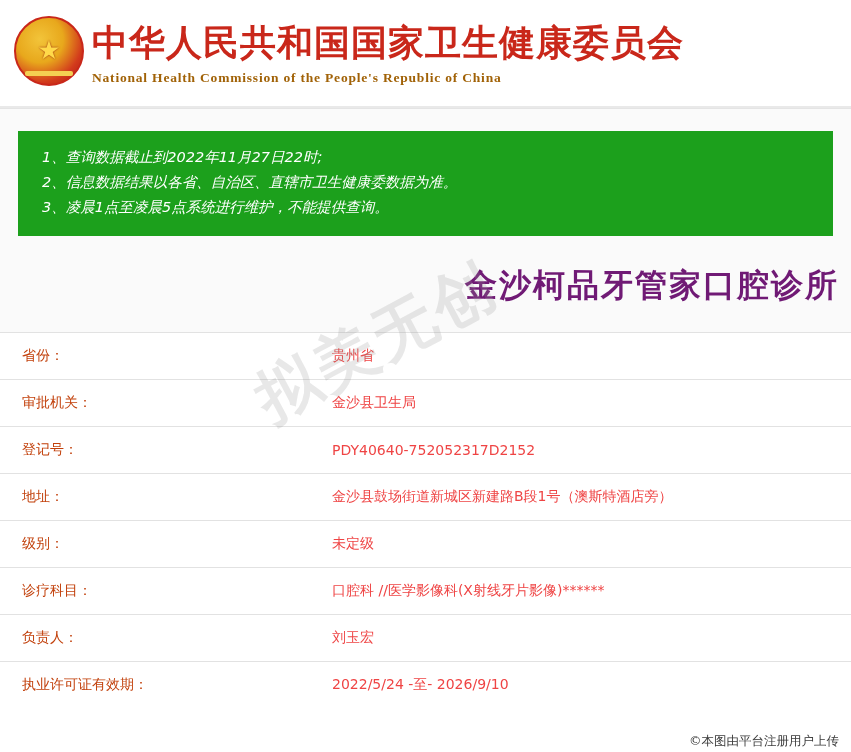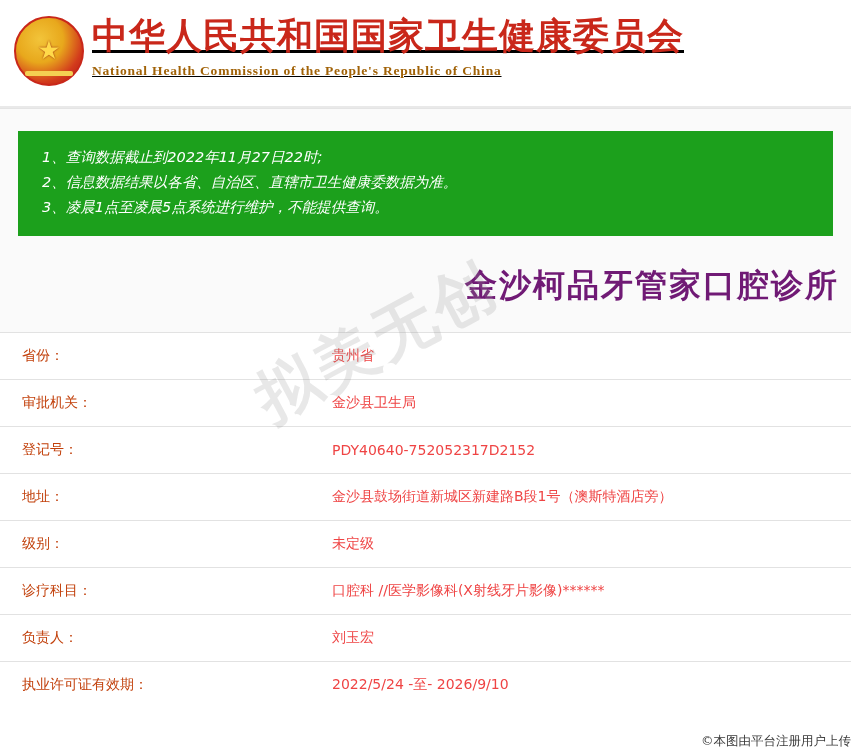--- a/index.html
+++ b/index.html
@@ -54,23 +54,22 @@
     bottom: 10px;
     width: 48px;
     height: 5px;
     background: #f4cf52;
     border-radius: 2px;
   }
 
   .title-block {
     position: absolute;
     left: 92px;
-    top: 14px;
+    top: 21px;
     right: 10px;
-    text-decoration: underline;
   }
   .title-cn {
     font-family: "DejaVu Sans", sans-serif;
     font-weight: bold;
     font-size: 36px;
     letter-spacing: 1px;
     color: #c9271a;
     line-height: 44px;
     white-space: nowrap;
   }
@@ -165,21 +164,21 @@
     font-size: 62px;
     font-weight: bold;
     color: rgba(150,150,150,0.22);
     transform: rotate(-28deg);
     pointer-events: none;
     white-space: nowrap;
     letter-spacing: 4px;
   }
   .footer-note {
     position: absolute;
-    right: 0;
+    right: 12px;
     bottom: 2px;
     font-size: 12.5px;
     font-family: "DejaVu Sans", sans-serif;
     color: #3b3b3b;
     white-space: nowrap;
   }
 </style>
 </head>
 <body>
 

